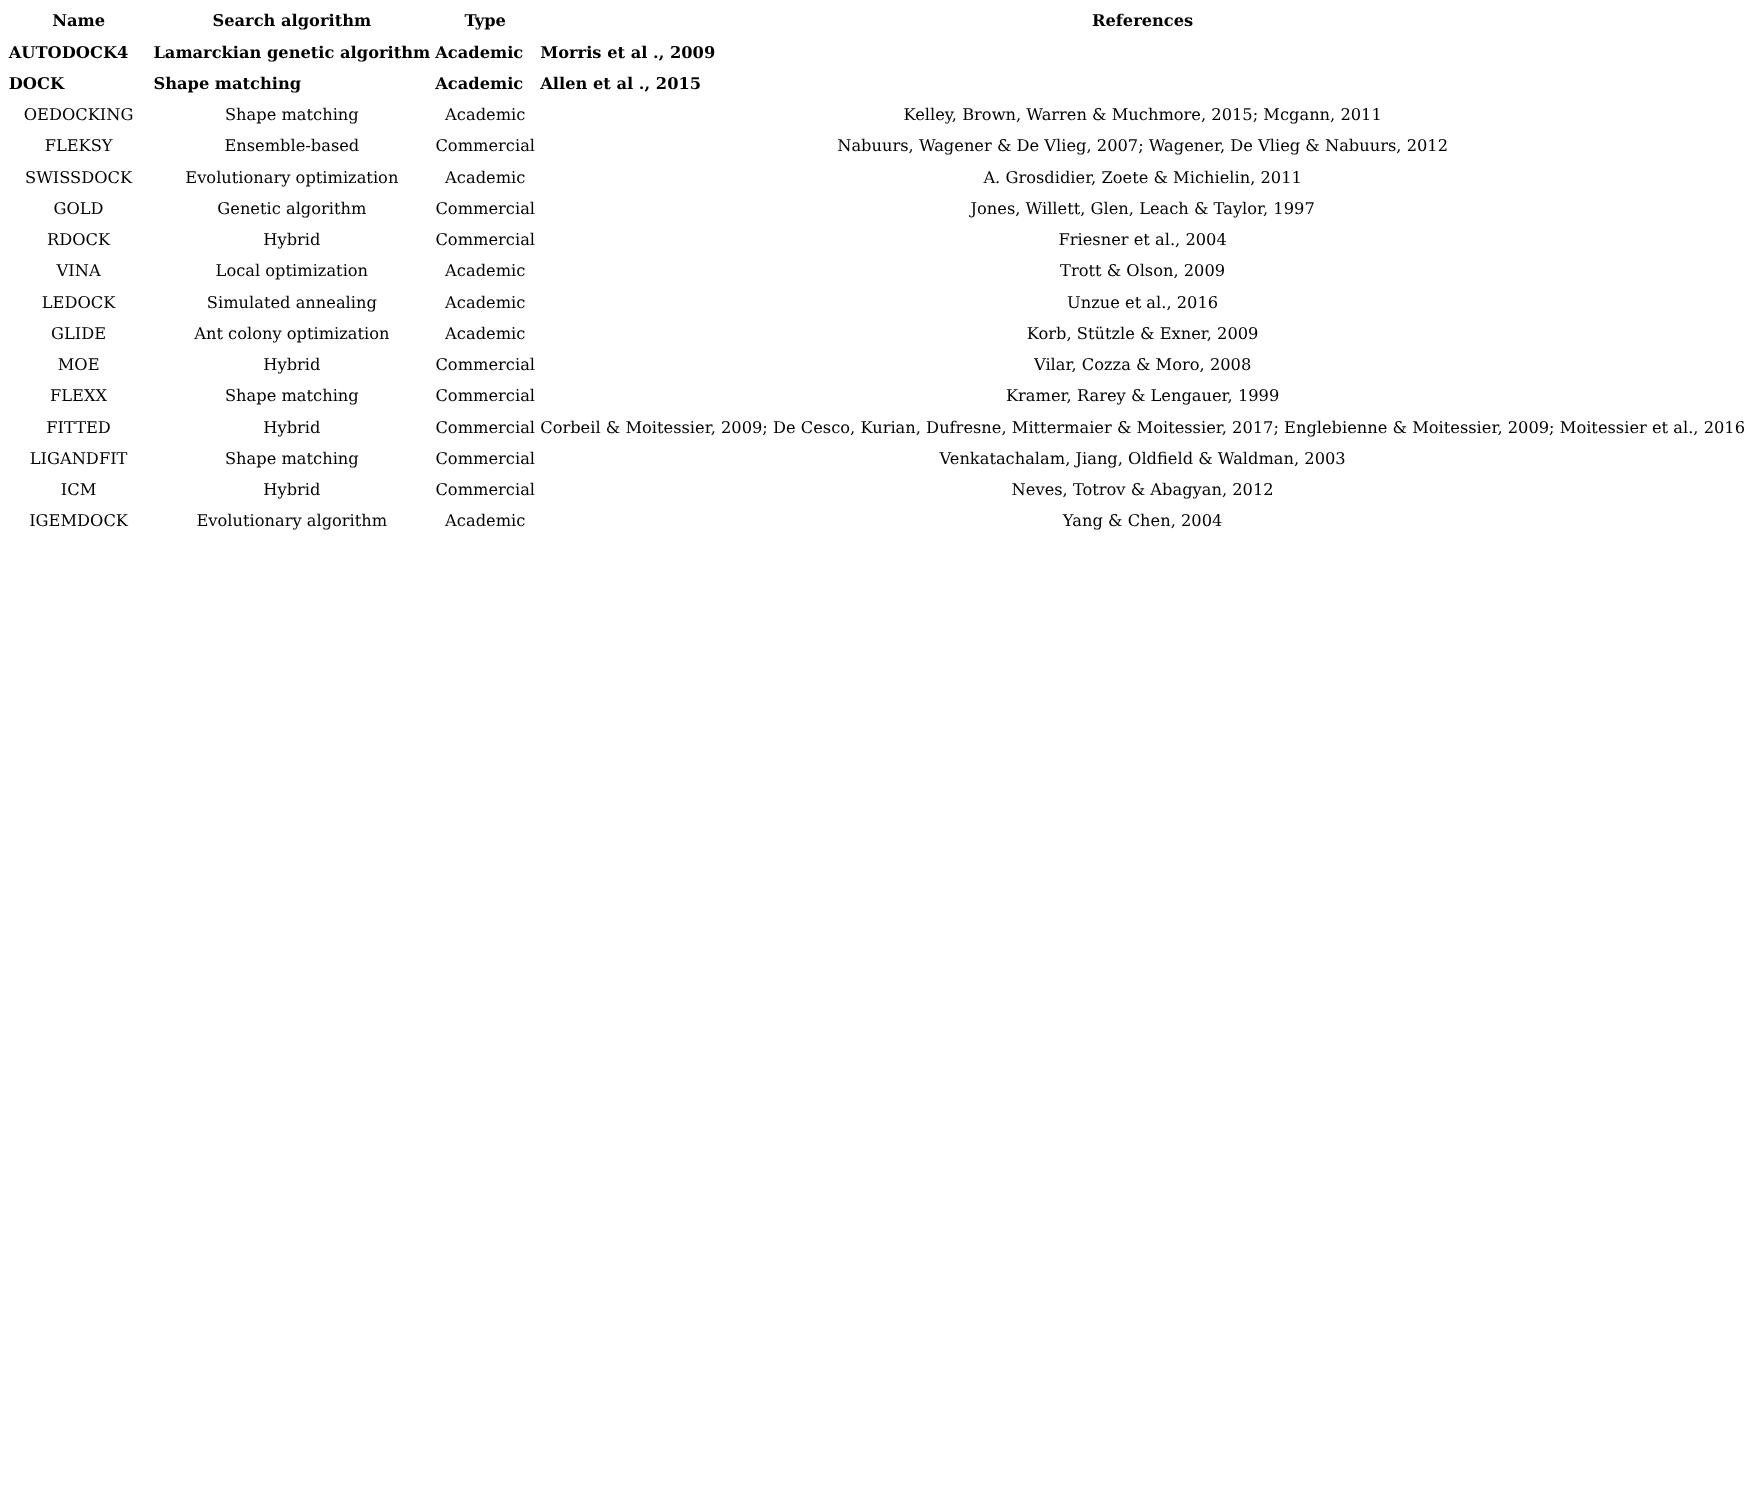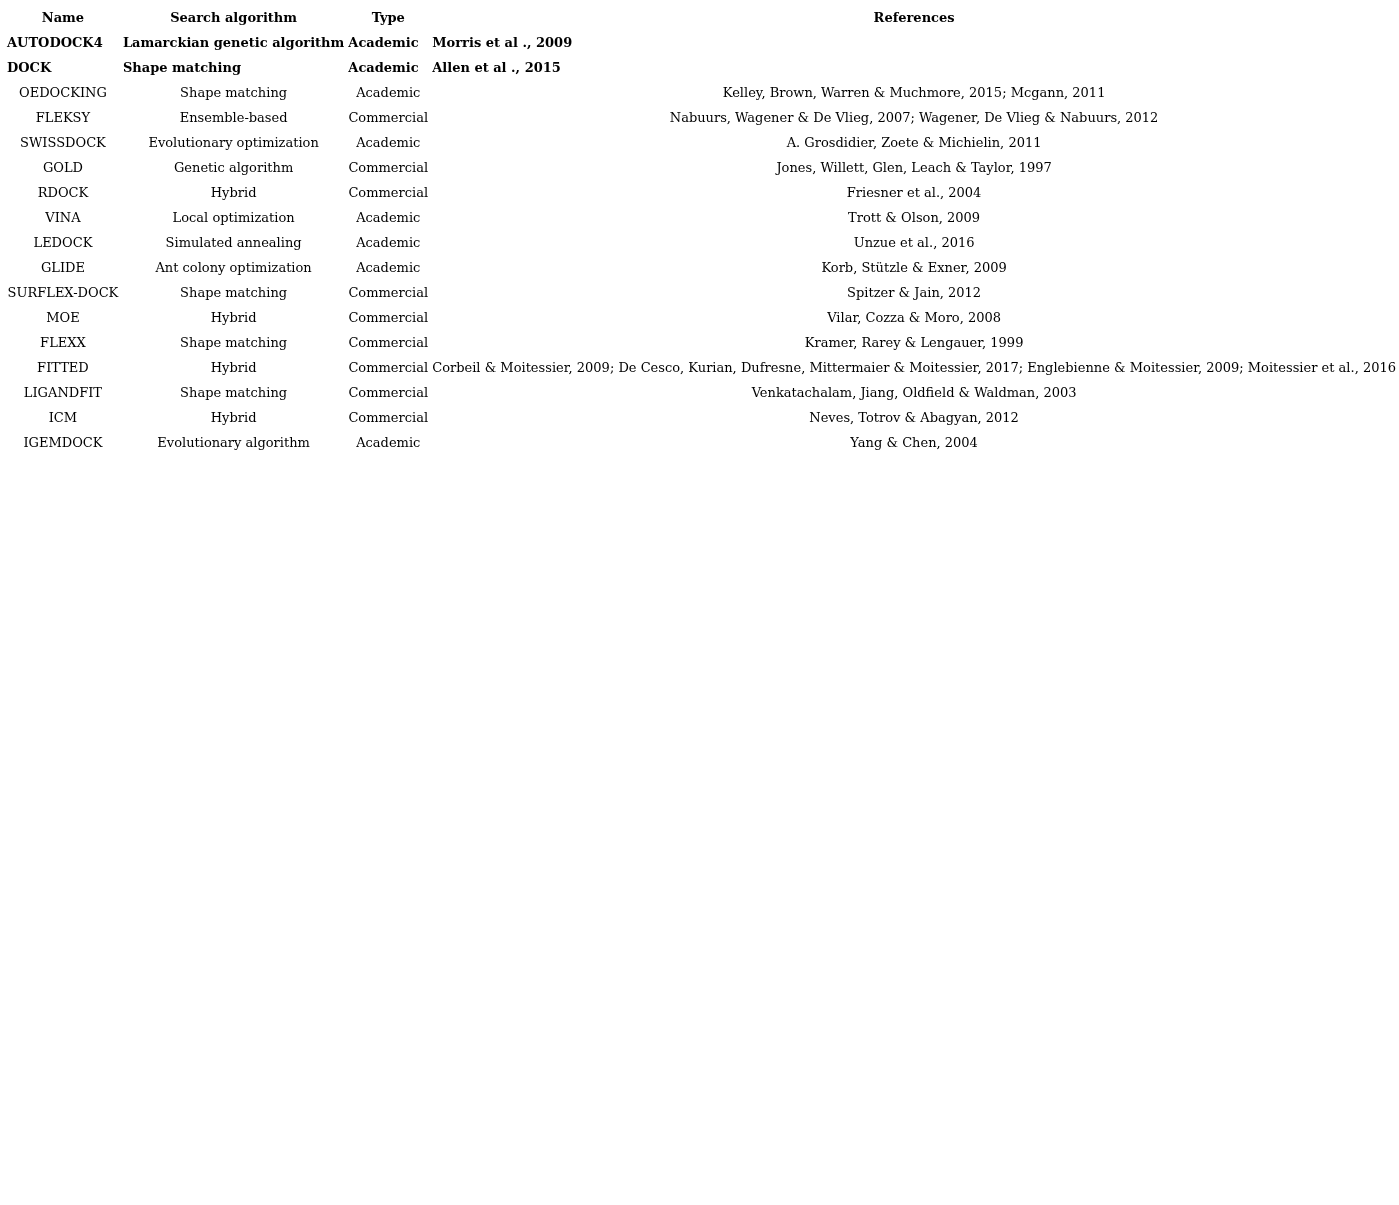--- a/index.html
+++ b/index.html
@@ -113,26 +113,20 @@
         <td>Academic</td>
         <td>Unzue et al., 2016</td>
       </tr>
       <tr>
         <td>GLIDE</td>
         <td>Ant colony optimization</td>
         <td>Academic</td>
         <td>Korb, Stützle &amp; Exner, 2009</td>
       </tr>
       <tr>
-        <td>SURFLEX-DOCK</td>
-        <td>Shape matching</td>
-        <td>Commercial</td>
-        <td>Spitzer &amp; Jain, 2012</td>
-      </tr>
-      <tr>
         <td>MOE</td>
         <td>Hybrid</td>
         <td>Commercial</td>
         <td>Vilar, Cozza &amp; Moro, 2008</td>
       </tr>
       <tr>
         <td>FLEXX</td>
         <td>Shape matching</td>
         <td>Commercial</td>
         <td>Kramer, Rarey &amp; Lengauer, 1999</td>

